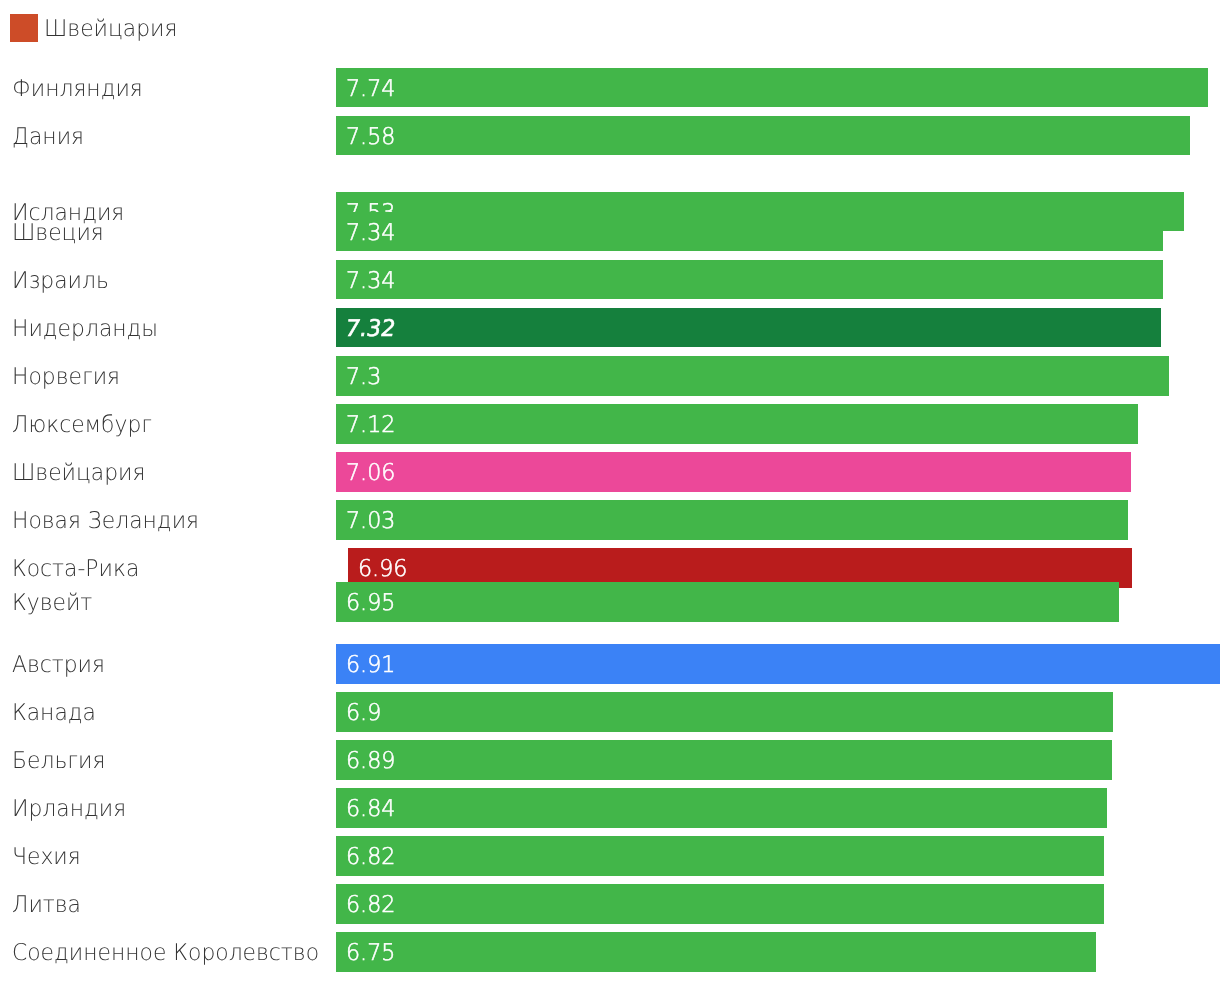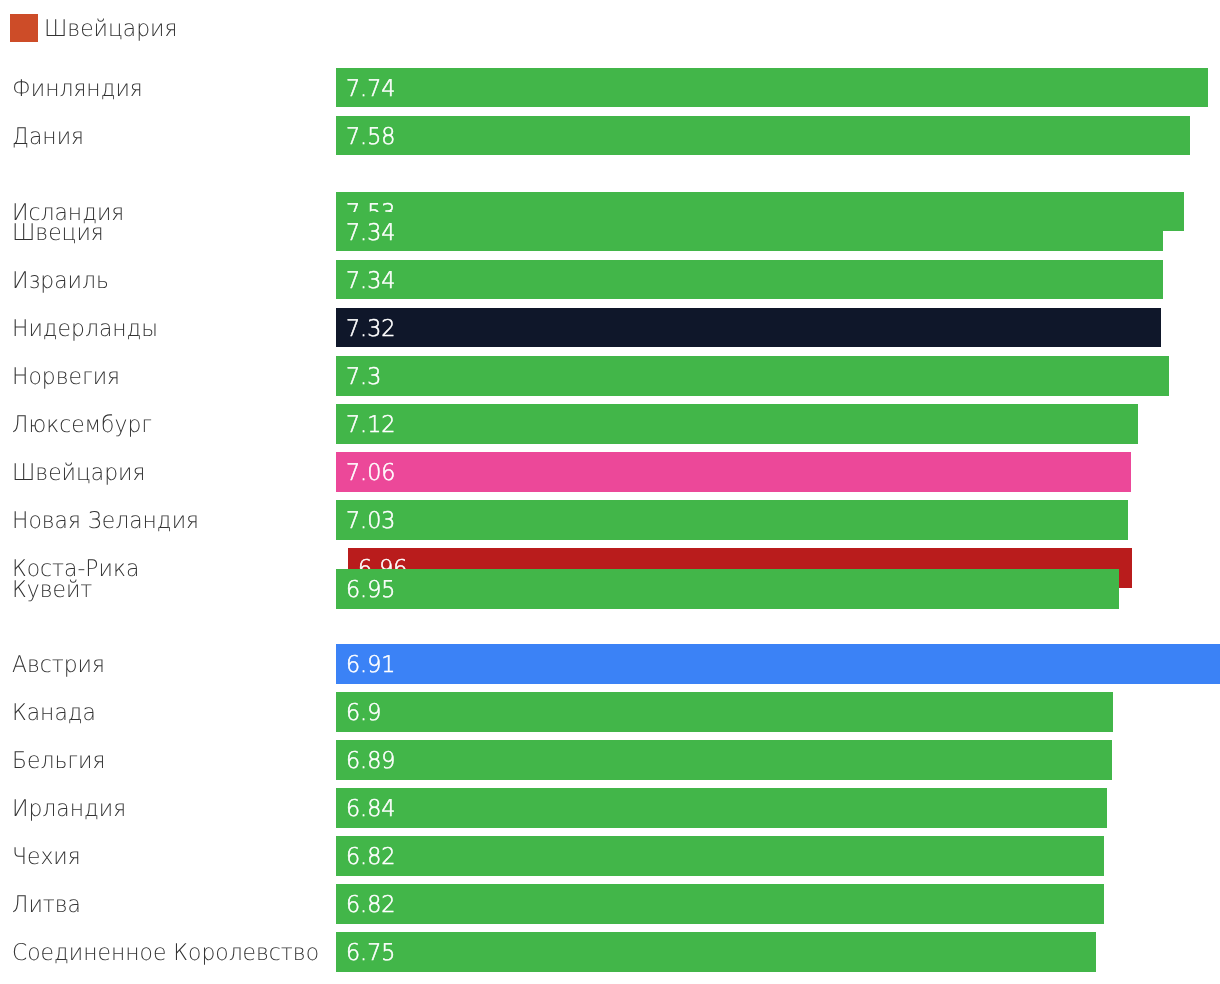--- a/index.html
+++ b/index.html
@@ -72,21 +72,21 @@
     </div>
   </div>
   <div class="row" style="top: 259.88px;">
     <div class="row-label">Израиль</div>
     <div class="bar" style="left: 336.1px; width: 826.851px; background: rgb(66, 182, 73);">
       <span class="bar-value">7.34</span>
     </div>
   </div>
   <div class="row" style="top: 307.9px;">
     <div class="row-label">Нидерланды</div>
-    <div class="bar" style="left: 336.1px; width: 824.598px; background: #0f172a;">
+    <div class="bar" style="left: 336.1px; width: 824.598px; background: #15803d; font-style: italic;">
       <span class="bar-value">7.32</span>
     </div>
   </div>
   <div class="row" style="top: 355.92px;">
     <div class="row-label">Норвегия</div>
     <div class="bar" style="left: 336.1px; width: 833px; background: rgb(66, 182, 73);">
       <span class="bar-value">7.3</span>
     </div>
   </div>
   <div class="row" style="top: 403.94px;">
@@ -106,21 +106,21 @@
     <div class="bar" style="left: 336.1px; width: 791.929px; background: rgb(66, 182, 73);">
       <span class="bar-value">7.03</span>
     </div>
   </div>
   <div class="row" style="top: 548px; padding-left: 26px;">
     <div class="row-label">Коста-Рика</div>
     <div class="bar" style="left: 348px; width: 784.044px; background: #b91c1c;">
       <span class="bar-value">6.96</span>
     </div>
   </div>
-  <div class="row" style="top: 569px;">
+  <div class="row" style="top: 582px;">
     <div class="row-label">Кувейт</div>
     <div class="bar" style="left: 336.1px; width: 782.918px; background: rgb(66, 182, 73);">
       <span class="bar-value">6.95</span>
     </div>
   </div>
   <div class="row" style="top: 644.04px;">
     <div class="row-label">Австрия</div>
     <div class="bar" style="left: 336.1px; width: 931px; background: #3b82f6;">
       <span class="bar-value">6.91</span>
     </div>

